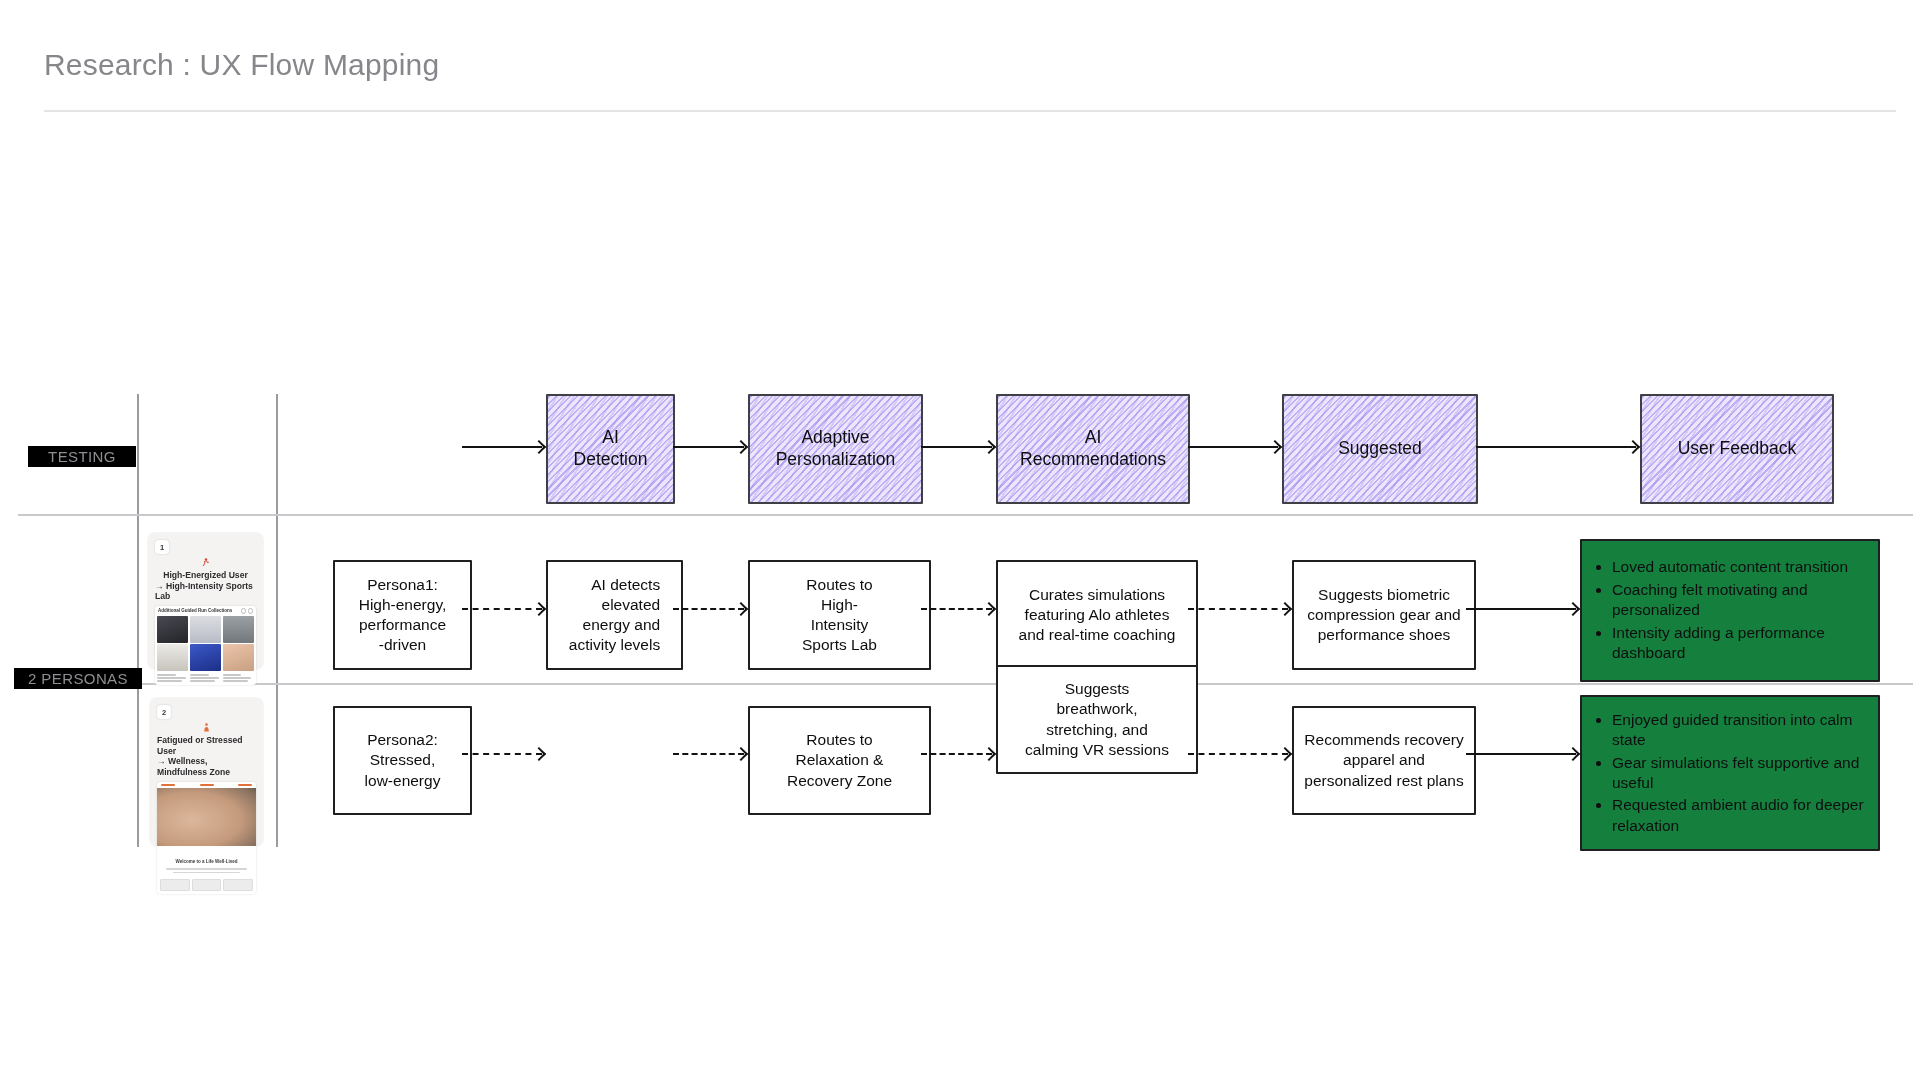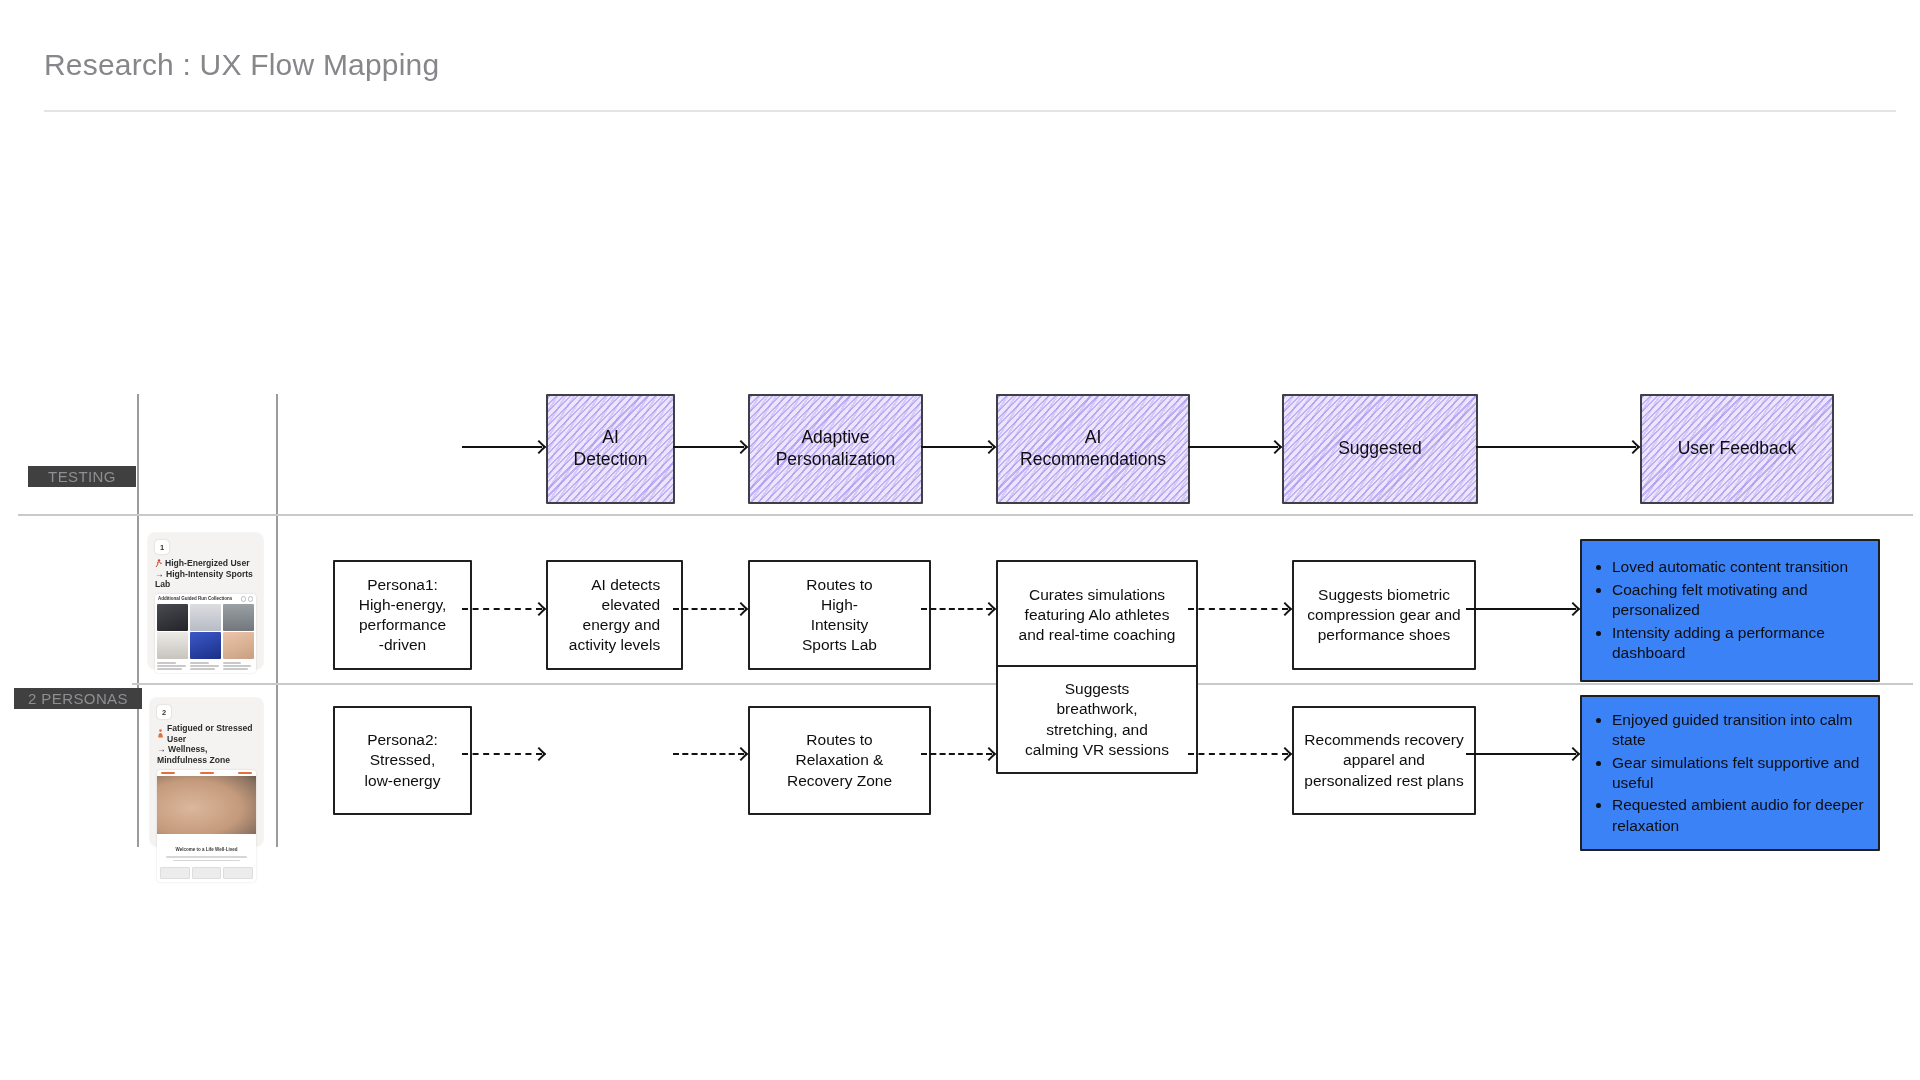--- a/index.html
+++ b/index.html
@@ -8,55 +8,55 @@
 
   
   .page-title{position:absolute;left:44px;top:48px;font-size:30px;font-weight:400;
               color:#86868b;letter-spacing:.2px;}
   .title-rule{position:absolute;left:44px;top:110px;width:1852px;height:2px;background:#e4e4e6;}
 
   
   .vline{position:absolute;width:2px;background:#9b9b9f;}
   .hline{position:absolute;height:2px;background:#c9c9cc;}
   .row-label{position:absolute;color:#8e8e93;font-size:15px;letter-spacing:.4px;
-             text-align:center;background:#404040;padding:2px 4px;margin-top:20px;}
+             text-align:center;background:#000000;padding:2px 4px;}
 
   
   .pbox{position:absolute;display:flex;align-items:center;justify-content:center;
         text-align:center;border:2px solid #3f3f46;border-radius:1px;
         font-size:17.5px;line-height:1.25;color:#0e0e10;white-space:pre-line;
         background:
           repeating-linear-gradient(135deg, rgba(147,120,236,.50) 0 1.5px, rgba(0,0,0,0) 1.5px 5px),
           repeating-linear-gradient(122deg, rgba(178,156,241,.38) 0 2px, rgba(0,0,0,0) 2px 7px),
           #ece6fc;}
   .fbox{position:absolute;display:flex;align-items:center;justify-content:center;
         text-align:center;border:2px solid #1f1f22;background:#fff;border-radius:1px;
         font-size:15.5px;line-height:1.3;color:#0e0e10;white-space:pre-line;padding:4px;}
-  .fb{position:absolute;border:2px solid #1f1f22;background:#3b82f6;border-radius:1px;
+  .fb{position:absolute;border:2px solid #1f1f22;background:#15803d;border-radius:1px;
       display:flex;align-items:center;}
   .fb ul{margin:0;padding:10px 12px 10px 30px;}
   .fb li{font-size:15.5px;line-height:1.32;margin:2px 0;color:#0e0e10;}
 
   
   .arrow{position:absolute;height:0;border-top:2.2px solid #121212;}
   .arrow.dashed{border-top-style:dashed;}
   .arrow::after{content:"";position:absolute;right:-2px;top:-5.6px;width:8px;height:8px;
                 border-top:2.4px solid #121212;border-right:2.4px solid #121212;
                 transform:rotate(45deg);}
 
   
   .pcard{position:absolute;background:#f4f3f1;border-radius:7px;padding:7px 7px 6px 7px;
          box-shadow:0 0 0 1px rgba(0,0,0,0.04);
          background-image:radial-gradient(#e6e4e0 .6px, rgba(0,0,0,0) .6px);
          background-size:4px 4px;}
   .pcard .badge{width:14px;height:14px;background:#fff;border-radius:4px;
                 box-shadow:0 0 2px rgba(0,0,0,.18);font-size:7.5px;font-weight:700;
                 display:flex;align-items:center;justify-content:center;color:#333;margin-bottom:4px;}
   .pcard .uline{display:flex;align-items:center;gap:3px;font-size:8.6px;font-weight:600;
-                color:#2c2c2e;line-height:1.25;}
+                color:#2c2c2e;line-height:1.25;flex-direction:column;}
   .pcard .rline{font-size:8.6px;font-weight:600;color:#2c2c2e;line-height:1.25;margin-bottom:4px;}
   .mini{background:#fff;border-radius:3px;overflow:hidden;box-shadow:0 0 2px rgba(0,0,0,.15);}
   .mini-head{display:flex;align-items:center;justify-content:space-between;padding:2px 3px;}
   .mini-head .t{font-size:4.5px;font-weight:700;color:#333;}
   .mini-head .dots{display:flex;gap:1.5px;}
   .mini-head .dots i{width:3.5px;height:3.5px;border:0.5px solid #bbb;border-radius:50%;display:block;}
   .tilegrid{display:grid;grid-template-columns:1fr 1fr 1fr;gap:1.5px;padding:0 2px;}
   .tile{height:27px;border-radius:1px;}
   .caprow{display:grid;grid-template-columns:1fr 1fr 1fr;gap:1.5px;padding:2px;}
   .cap i{display:block;height:1.8px;background:#c9c9c9;margin:1px 0;border-radius:1px;}

